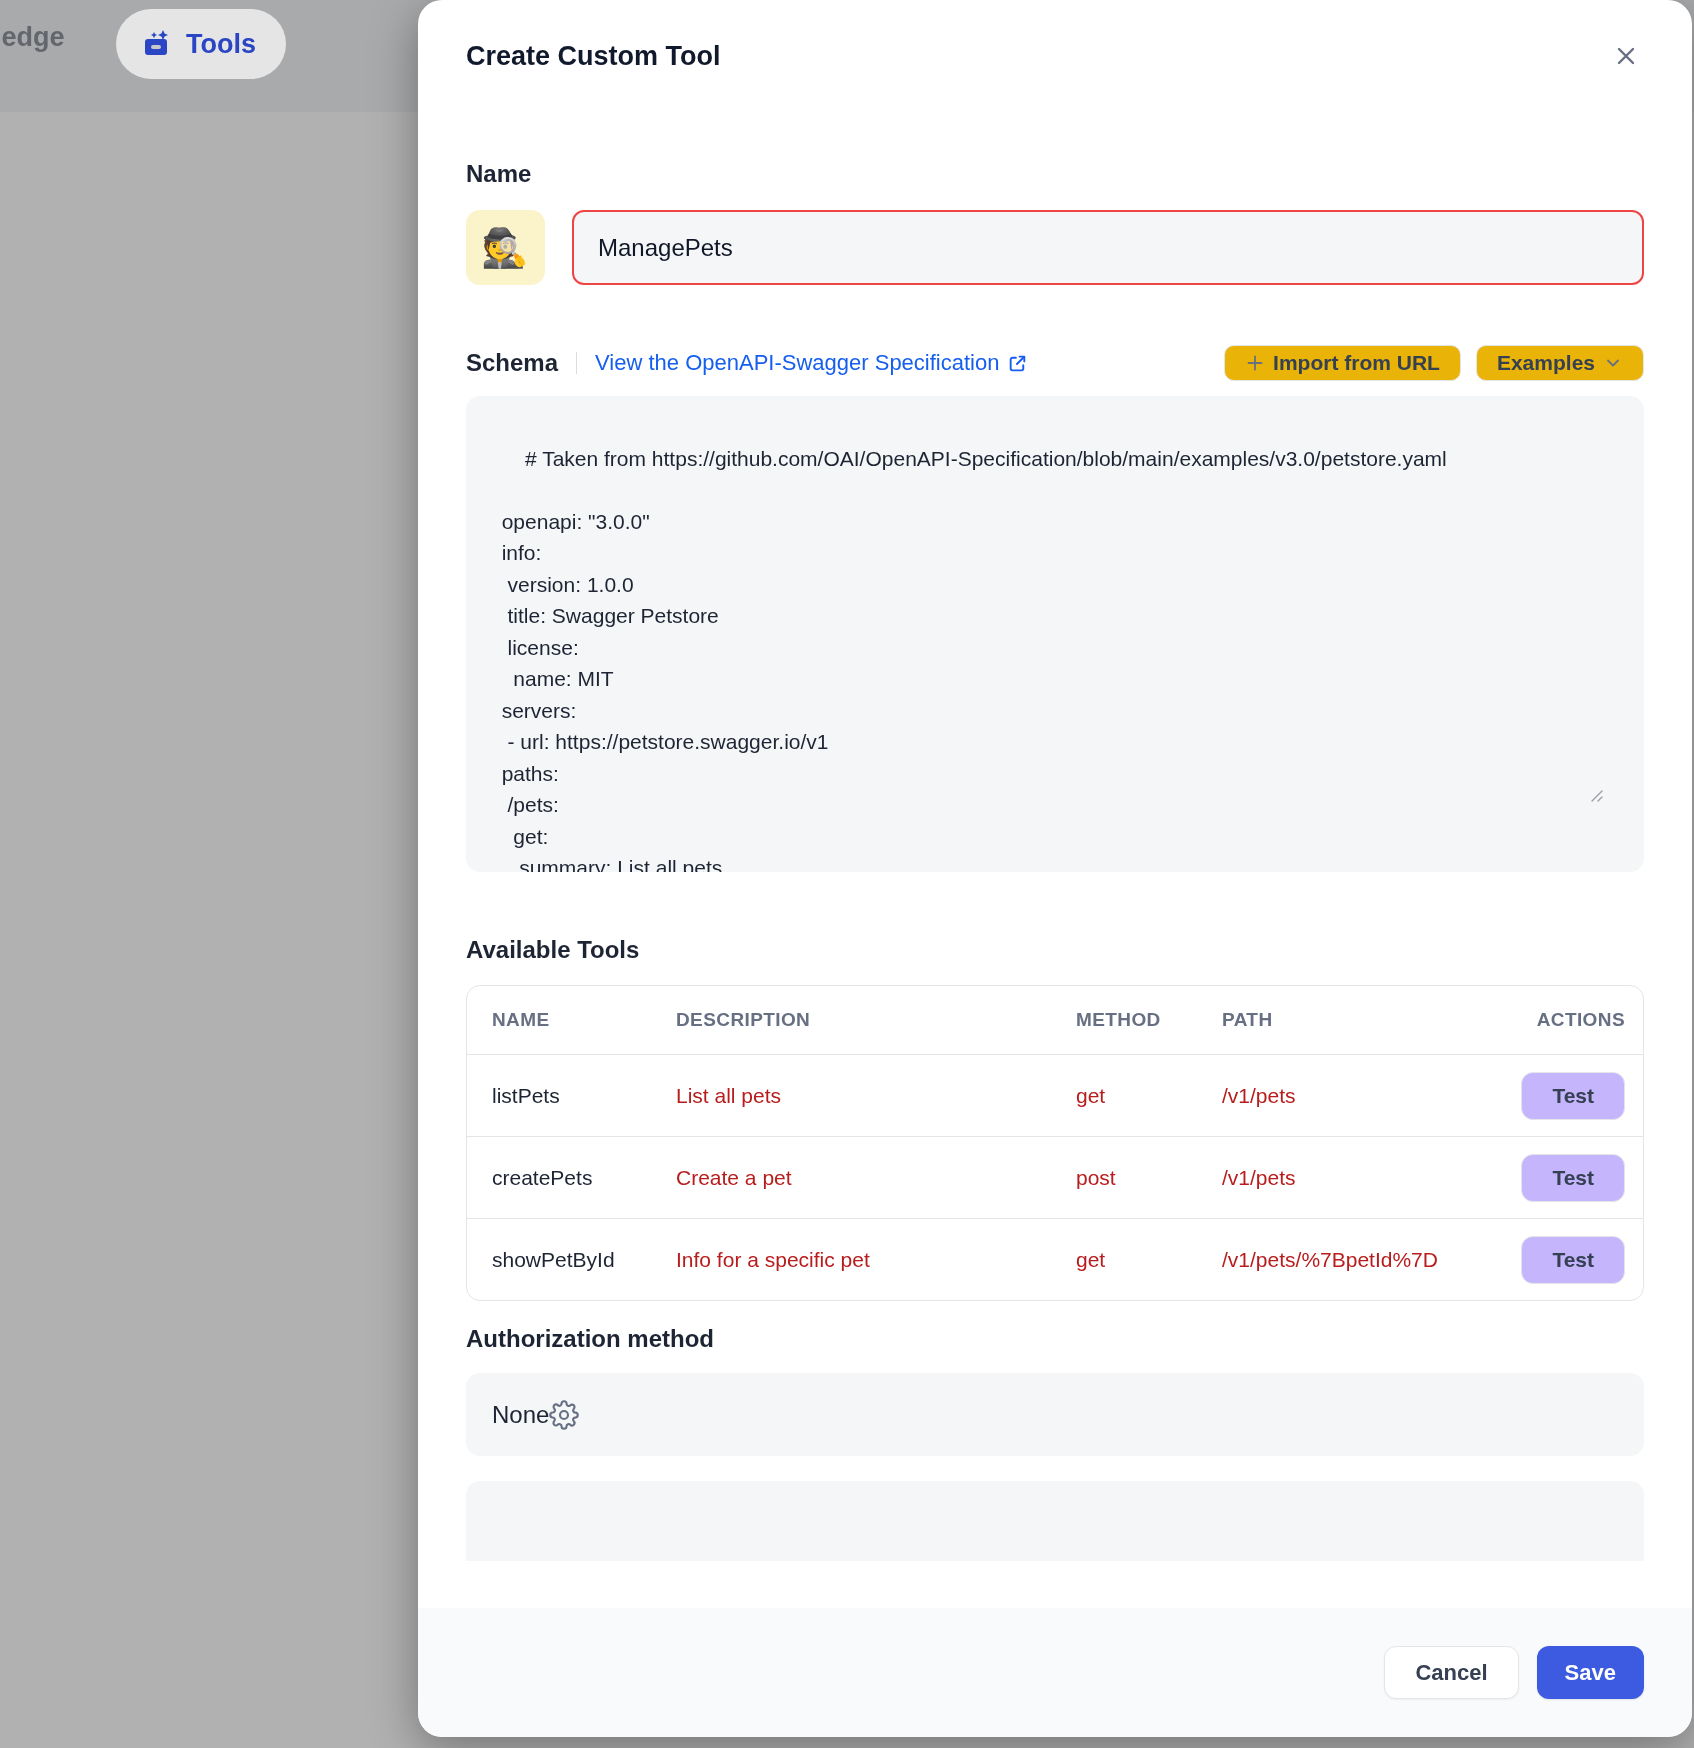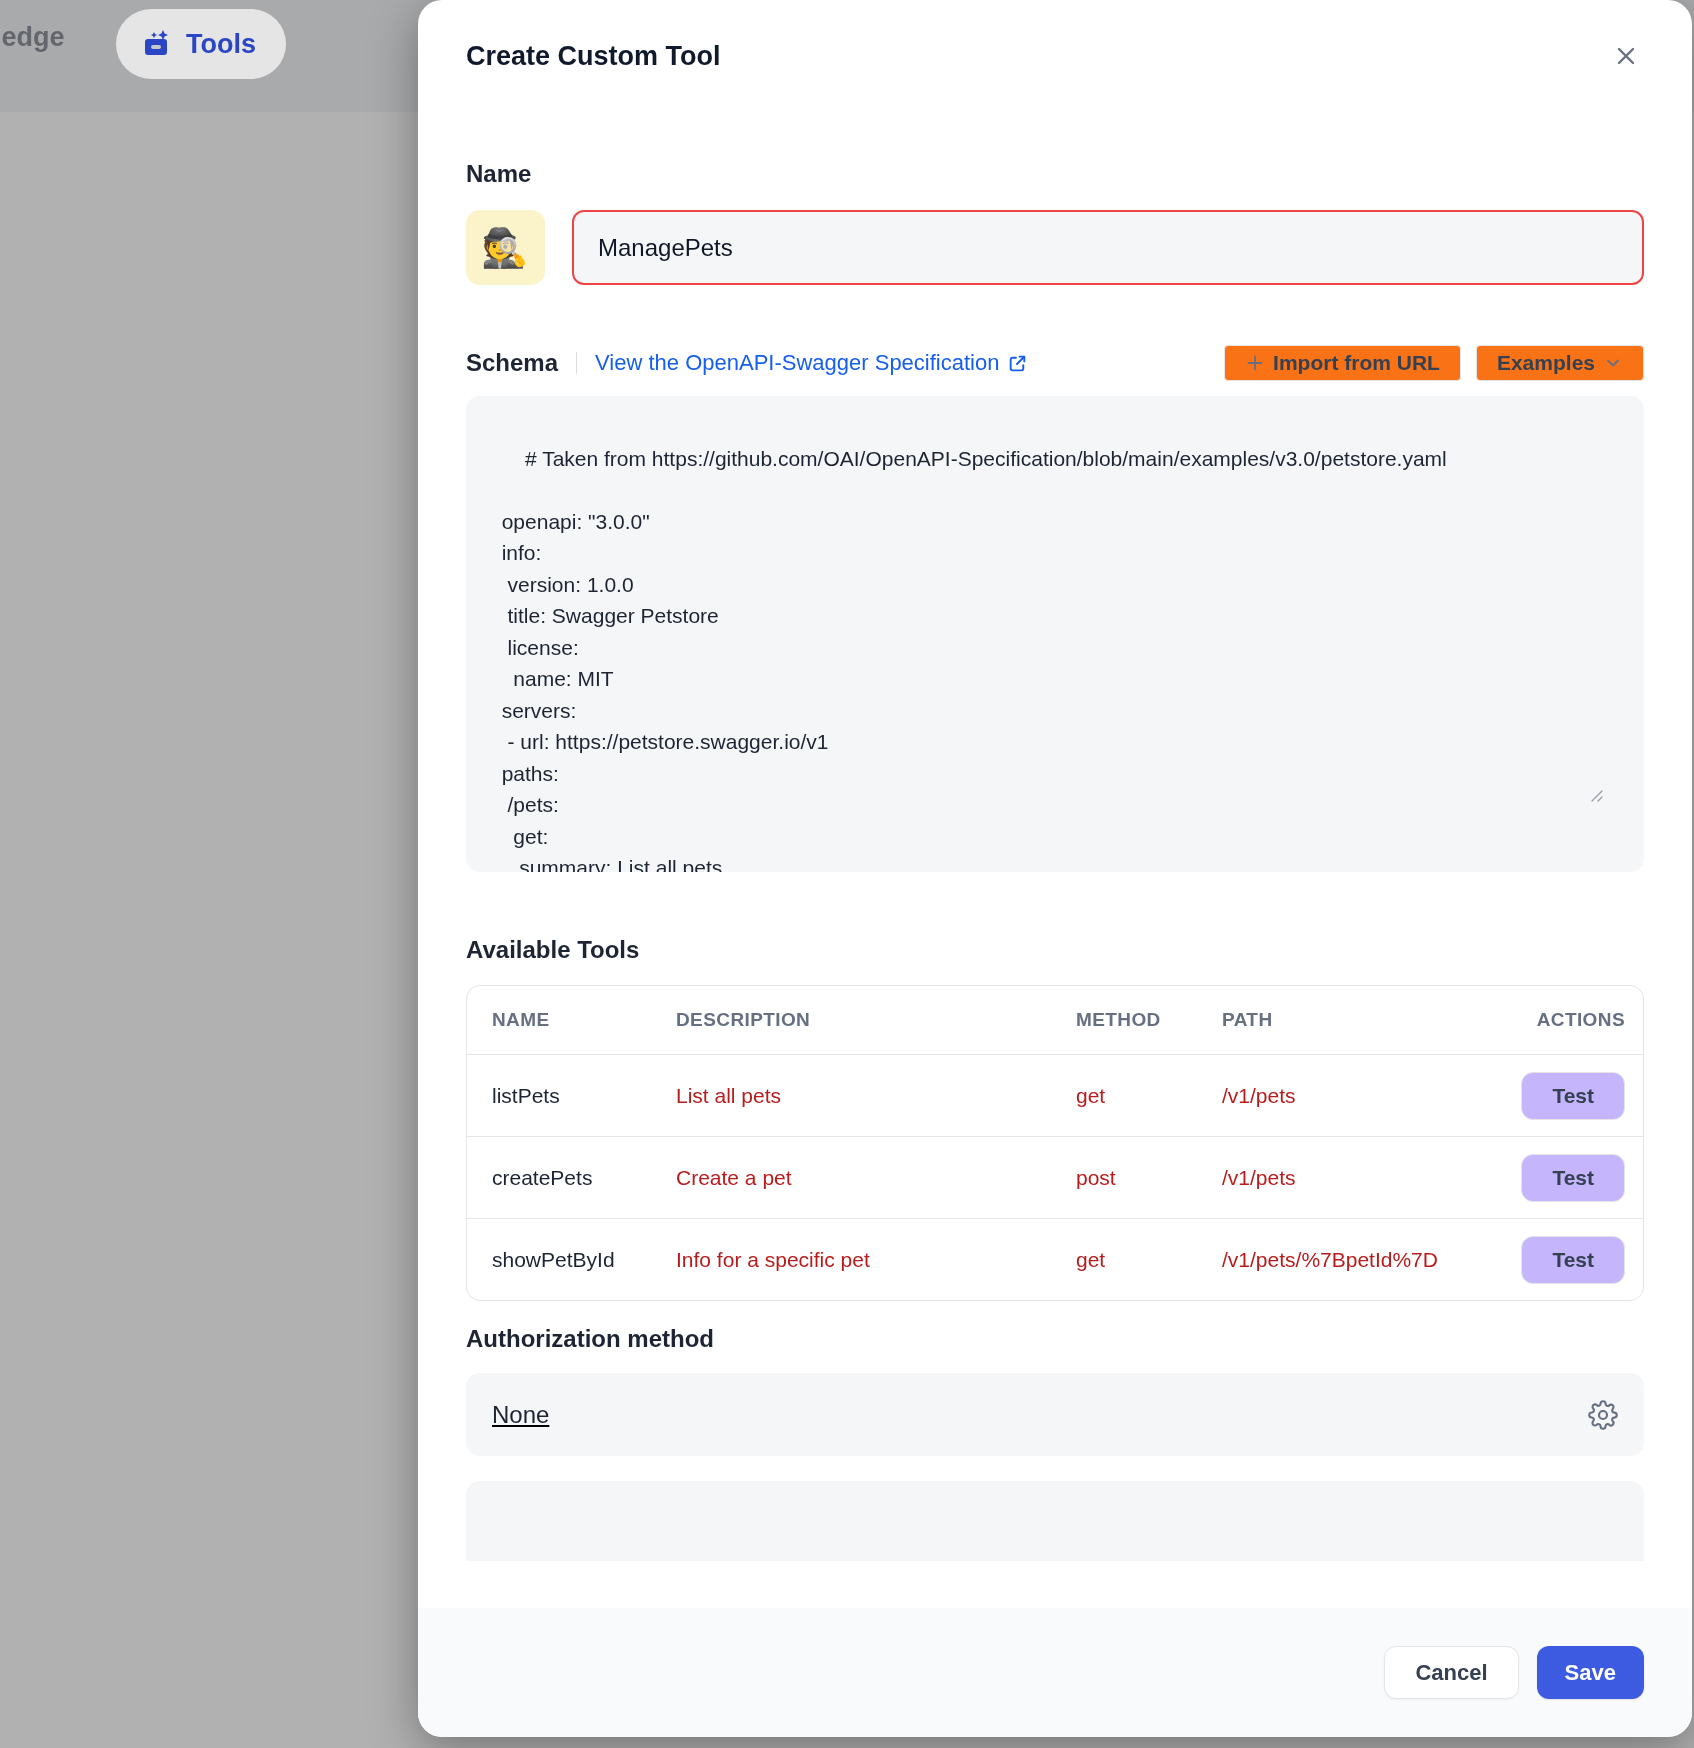--- a/index.html
+++ b/index.html
@@ -30,21 +30,21 @@
   .emoji-box { width:79px; height:75px; background:#fbf3c9; border-radius:14px; display:flex;
                align-items:center; justify-content:center; font-size:38px; cursor:pointer; }
   .name-input { flex:1; height:75px; border:2px solid #ef4444; border-radius:12px; background:#f5f6f8;
                 font-family:"Liberation Sans", sans-serif; font-size:24px; color:#101828; padding:0 24px; outline:none; }
 
   .schema-row { margin-top:56px; display:flex; align-items:center; height:44px; }
   .schema-divider { width:1px; height:22px; background:#d9dce3; margin:0 18px; }
   .schema-link { display:flex; align-items:center; gap:8px; color:#155eef; font-size:22px; font-weight:500; cursor:pointer; }
   .schema-actions { margin-left:auto; display:flex; gap:15px; }
   .pill-btn { height:36px; display:flex; align-items:center; gap:8px; padding:0 20px; border:1px solid #e4e5e9;
-              border-radius:4px; background:#f97316; font-size:21px; font-weight:600; color:#354052; cursor:pointer; }
+              border-radius:10px; background:#eab308; font-size:21px; font-weight:600; color:#354052; cursor:pointer; }
 
   .schema-editor { position:relative; margin-top:11px; height:476px; background:#f5f6f8; border-radius:14px;
                    padding:15px 24px; font-size:21px; line-height:31.5px; color:#1d2433;
                    white-space:pre-wrap; overflow:hidden; }
   .resize-handle { position:absolute; right:8px; bottom:6px; }
 
   .lbl-tools { margin-top:64px; }
   .tools-table { margin-top:21px; border:1px solid #e4e5e9; border-radius:14px; overflow:hidden; background:#fff; }
   .t-row { display:grid; grid-template-columns:184px 400px 146px 1fr 120px; align-items:center; padding:0 18px 0 25px; }
   .t-head { height:68px; }
@@ -52,21 +52,21 @@
   .t-body { height:82px; border-top:1px solid #e4e5e9; }
   .cell-name { font-size:21px; color:#1d2433; }
   .cell-desc { font-size:21px; color:#b91c1c; }
   .cell-method, .cell-path { font-size:21px; color:#b91c1c; }
   .cell-actions { justify-self:end; }
   .test-btn { height:48px; padding:0 30px; border:1px solid #e4e5e9; border-radius:12px; background:#c4b5fd;
               font-family:"Liberation Sans", sans-serif; font-size:21px; font-weight:600; color:#354052; cursor:pointer; }
 
   .lbl-auth { margin-top:24px; }
   .auth-field { margin-top:20px; height:83px; background:#f5f6f8; border-radius:14px; display:flex;
-                align-items:center; justify-content:space-between; padding:0 26px; cursor:pointer;text-decoration:underline; }
+                align-items:center; padding:0 26px; cursor:pointer; }
   .auth-value { font-size:24px; color:#1d2433; }
   .gear { font-size:30px; color:#676f83; line-height:1; }
 
   .lbl-privacy { margin-top:42px; }
   .privacy-stub { margin-top:25px; height:80px; background:#f5f6f8; border-radius:14px 14px 0 0; }
 
   .modal-footer { position:absolute; left:0; right:0; bottom:0; height:129px; background:#f9fafb;
                   border-radius:0 0 24px 24px; display:flex; align-items:center; justify-content:flex-end;
                   gap:18px; padding-right:48px; }
   .btn-cancel { height:53px; padding:0 30px; border:1px solid #e4e5e9; border-radius:12px; background:#ffffff;

